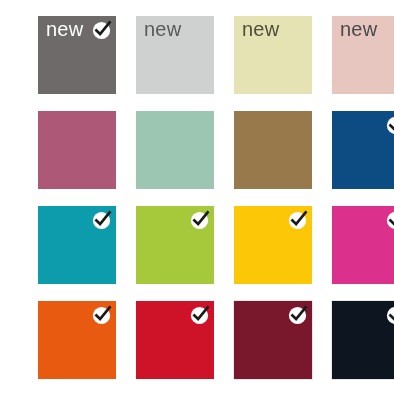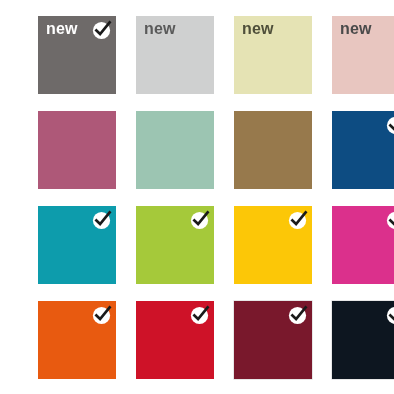--- a/index.html
+++ b/index.html
@@ -39,24 +39,24 @@
     box-sizing: border-box;
     cursor: pointer;
   }
 
   
   .swatch-new-label {
     position: absolute;
     left: 8px;
     top: 5px;
     font-family: "Liberation Sans", sans-serif;
-    font-size: 16px;
+    font-size: 20px;
     line-height: 16px;
     letter-spacing: 0.2px;
-    font-weight: 700;
+    font-weight: 400;
     white-space: nowrap;
     pointer-events: none;
   }
 
   
   .swatch-check {
     position: absolute;
     right: 4px;
     top: 4px;
     width: 21px;

